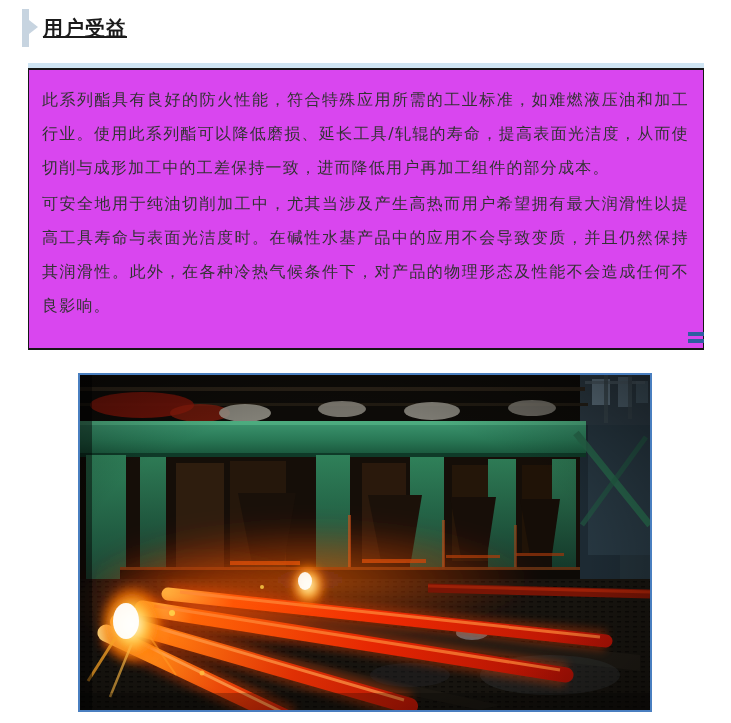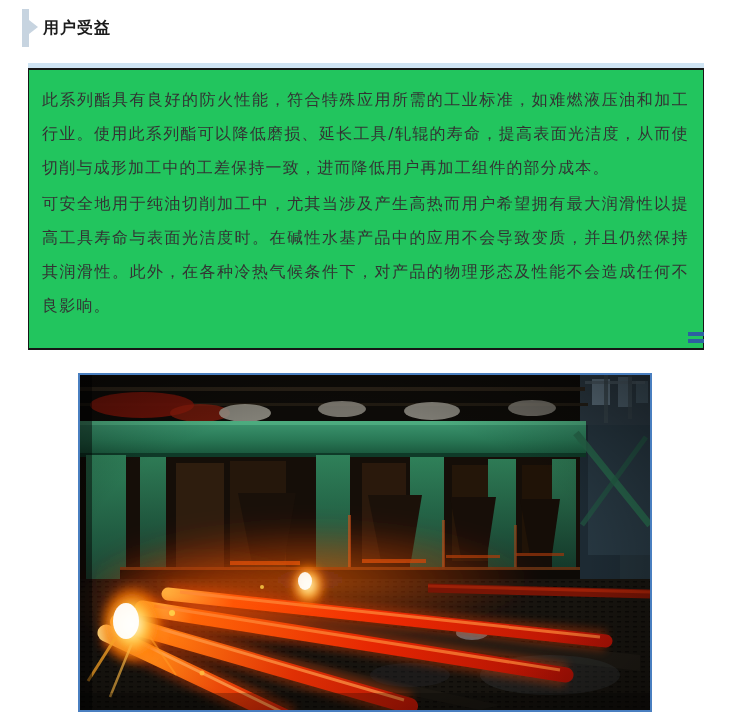--- a/index.html
+++ b/index.html
@@ -6,27 +6,27 @@
   body{
     width:731px;height:723px;background:#ffffff;position:relative;overflow:hidden;
     font-family:"DejaVu Sans","Liberation Sans",sans-serif;
   }
   .header{position:absolute;left:22px;top:9px;display:flex;align-items:center;}
   .accent{position:relative;width:7px;height:38px;background:#c7d4e0;}
   .accent::after{
     content:"";position:absolute;left:7px;top:11px;width:0;height:0;
     border-left:9px solid #c7d4e0;border-top:7px solid transparent;border-bottom:7px solid transparent;
   }
-  .title{margin-left:14px;font-size:16px;font-weight:bold;color:#1b1b1b;letter-spacing:1px;}
+  .title{margin-left:14px;font-size:20px;font-weight:bold;color:#1b1b1b;letter-spacing:1px;text-decoration:underline;}
 
   .topbar{position:absolute;left:28px;top:63px;width:676px;height:5px;background:#cfe4f3;}
 
   .box{
     position:absolute;left:28px;top:68px;width:676px;height:282px;box-sizing:border-box;
-    background:#22c55e;border:1px solid #161616;border-top-width:2px;border-bottom-width:2px;
+    background:#d946ef;border:1px solid #161616;border-top-width:2px;border-bottom-width:2px;
     padding:13px 14px 0 13px;
   }
   .box p{
     margin:0;font-size:16px;line-height:34px;letter-spacing:1.2px;color:#333;
     text-align:justify;
   }
   .box p + p{margin-top:2px;}
 
   .handle{position:absolute;left:688px;top:332px;width:16px;height:12px;z-index:3;}
   .handle .bar{height:4px;background:#2d5fa1;}

